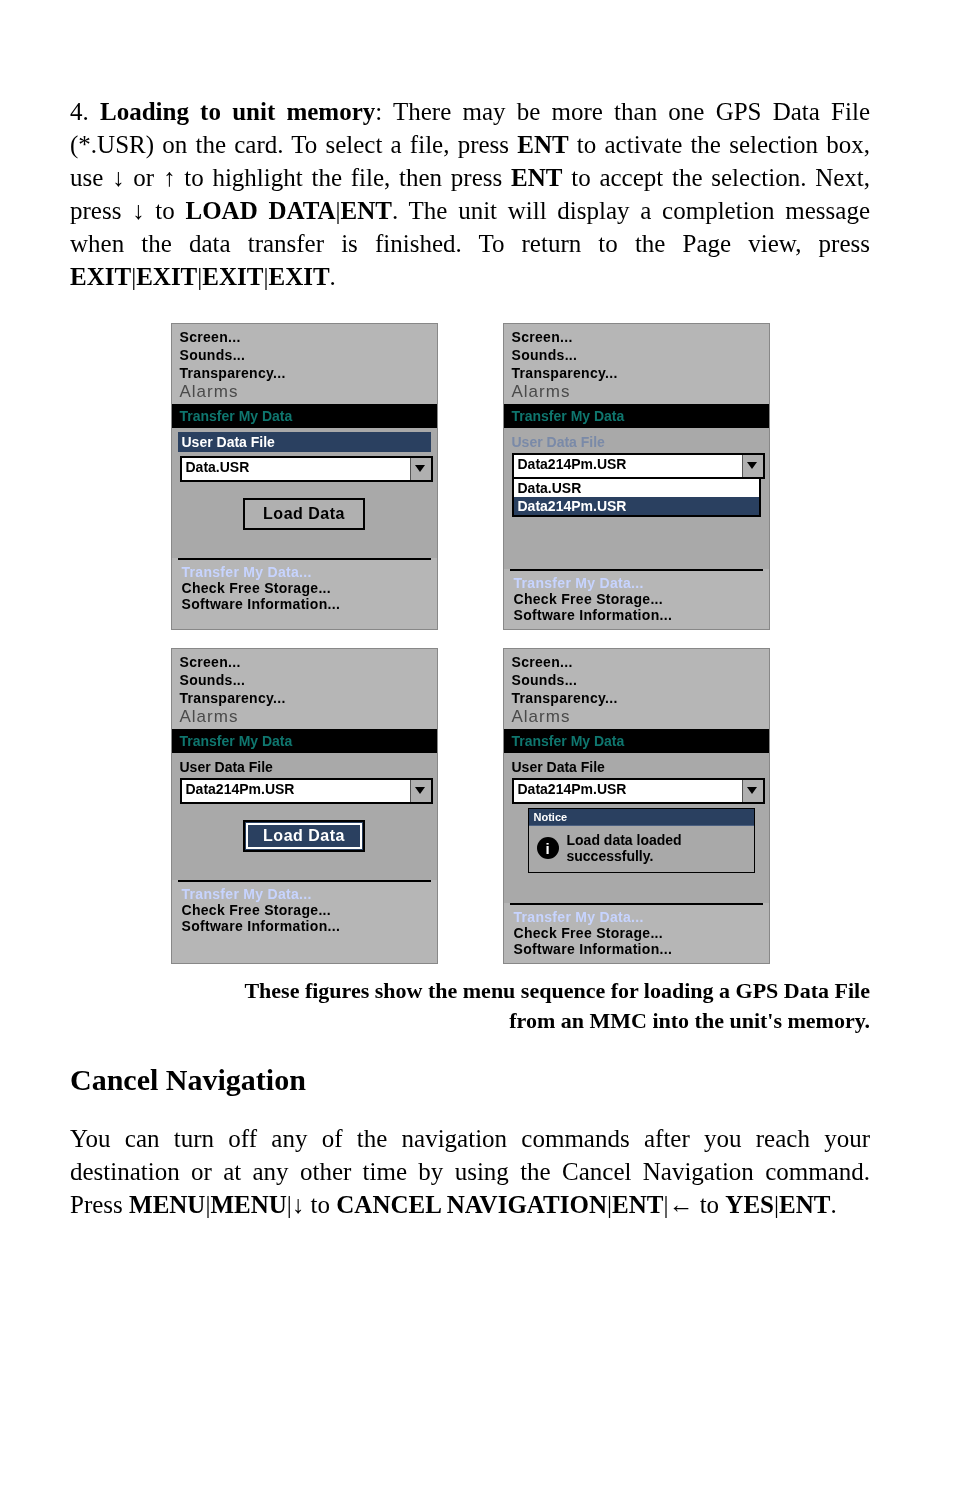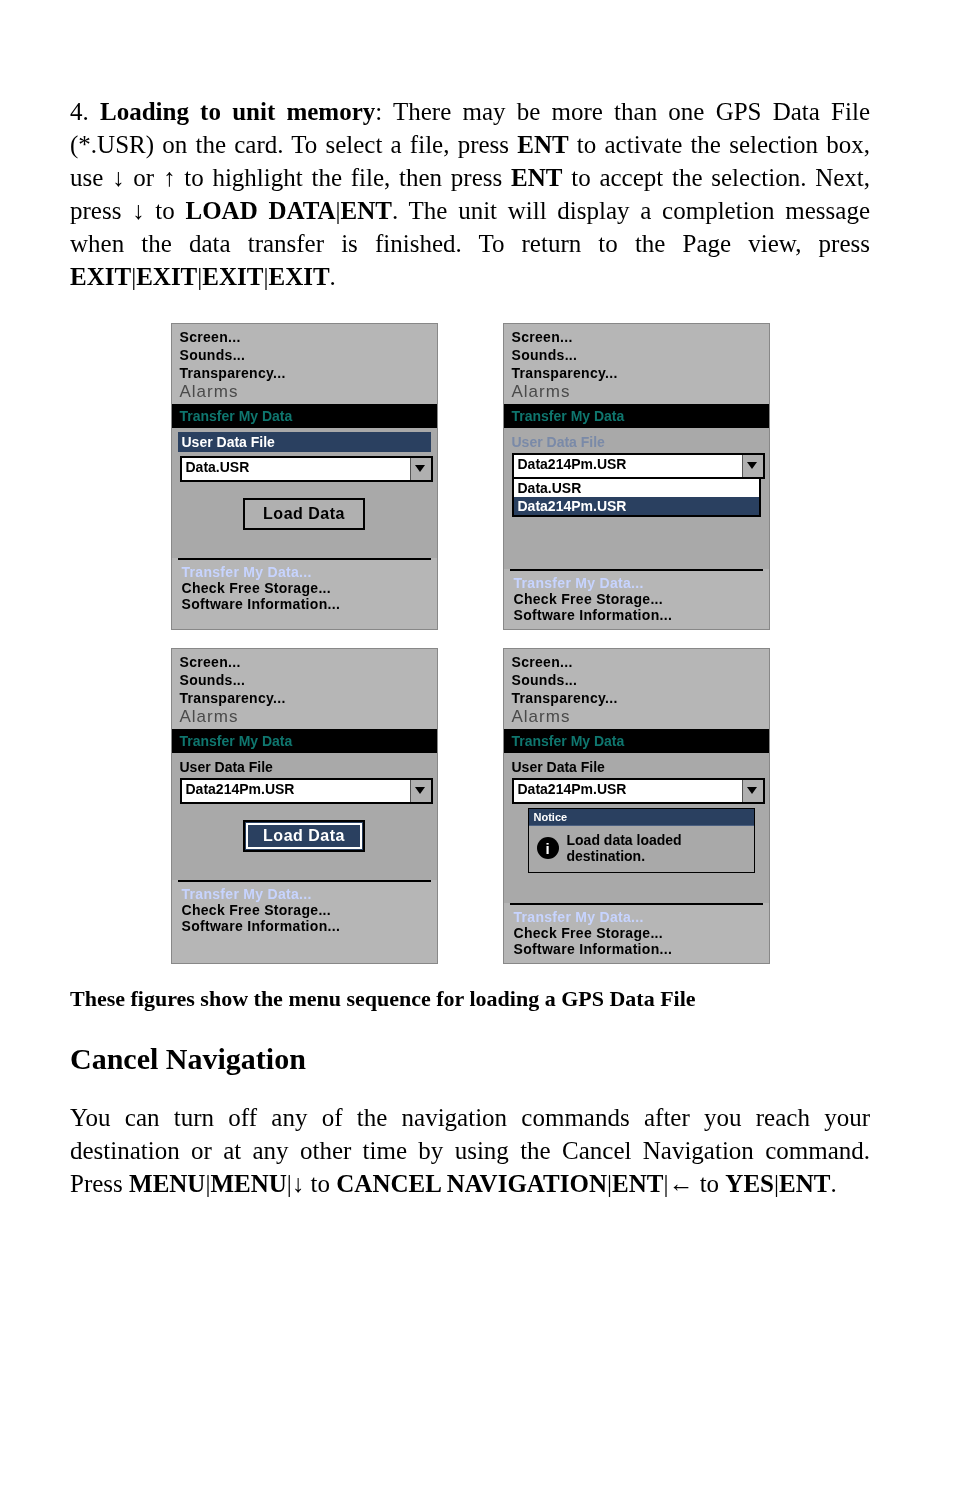--- a/index.html
+++ b/index.html
@@ -27,21 +27,21 @@
   .load-btn{border:2px solid #000;background:#b0b0b0;padding:5px 18px;font-weight:bold;font-size:16px;letter-spacing:.5px}
   .load-btn.active{background:#2a4060;color:#fff;outline:2px solid #fff;outline-offset:-5px}
   .belowmenu{background:#b6b6b6;color:#000;font-weight:bold;letter-spacing:.3px;padding:4px 10px 6px 10px}
   .belowmenu .hl{color:#c7d4ff}
   .device .sep{height:2px;background:#000;margin:0 6px}
   .spacer{height:46px}
   .notice{background:#1d4ed8;color:#fff;margin:4px 6px 0 16px;border:1px solid #000}
   .notice .nhead{background:#2a4060;color:#fff;font-weight:bold;font-size:11px;padding:2px 5px;border-bottom:1px solid #4a5f80}
   .notice .nbody{display:flex;gap:8px;align-items:center;padding:6px 8px 8px 8px;background:#a9a9a9;color:#000;font-weight:bold}
   .notice .nicon{width:22px;height:22px;border-radius:50%;background:#000;color:#fff;font-weight:bold;display:flex;align-items:center;justify-content:center;font-size:15px}
-  .caption{text-align:left;font-weight:bold;font-size:22px;line-height:1.35;margin-top:20px}
+  .caption{text-align:right;font-weight:bold;font-size:22px;line-height:1.35;margin-top:12px}
   h2.section{font-family:Georgia,serif;font-size:30px;font-weight:bold;margin:28px 0 2px 0}
 </style>
 </head>
 <body>
 
 <div class="page">
 
   <p class="body-text">
     <span>4. </span><b><span>Loading to unit memory</span></b><span>: There may be more than one GPS Data File (*.USR) on the card. To select a file, press </span><b><span>ENT</span></b><span> to activate the selection box, use ↓ or ↑ to highlight the file, then press </span><b><span>ENT</span></b><span> to accept the selection. Next, press ↓ to </span><b><span class="small-caps">LOAD DATA</span></b><span>|</span><b><span>ENT</span></b><span>. The unit will display a completion message when the data transfer is finished. To return to the Page view, press </span><b><span>EXIT</span></b><span>|</span><b><span>EXIT</span></b><span>|</span><b><span>EXIT</span></b><span>|</span><b><span>EXIT</span></b><span>.</span>
   </p>
@@ -146,39 +146,40 @@
           <div class="dropdown">
             <div class="val">Data214Pm.USR</div>
             <div class="arrow"></div>
           </div>
           <div class="notice">
             <div class="nhead">Notice</div>
             <div class="nbody">
               <div class="nicon">i</div>
               <div>
                 <span>Load data loaded</span><br>
-                <span>destination.</span>
+                <span>successfully.</span>
               </div>
             </div>
           </div>
           <div style="height:24px"></div>
         </div>
         <div class="sep"></div>
         <div class="belowmenu">
           <div class="hl">Transfer My Data...</div>
           <div>Check Free Storage...</div>
           <div>Software Information...</div>
         </div>
       </div>
 
     </div>
   </div>
 
   <div class="caption">
     <span>These figures show the menu sequence for loading a GPS Data File</span><br>
+    <span>from an MMC into the unit's memory.</span>
   </div>
 
   <h2 class="section">Cancel Navigation</h2>
 
   <p class="body-text">
     <span>You can turn off any of the navigation commands after you reach your destination or at any other time by using the Cancel Navigation command. Press </span><b><span>MENU</span></b><span>|</span><b><span>MENU</span></b><span>|↓ to </span><b><span class="small-caps">CANCEL NAVIGATION</span></b><span>|</span><b><span>ENT</span></b><span>|← to </span><b><span class="small-caps">YES</span></b><span>|</span><b><span>ENT</span></b><span>.</span>
   </p>
 
 </div>
 

